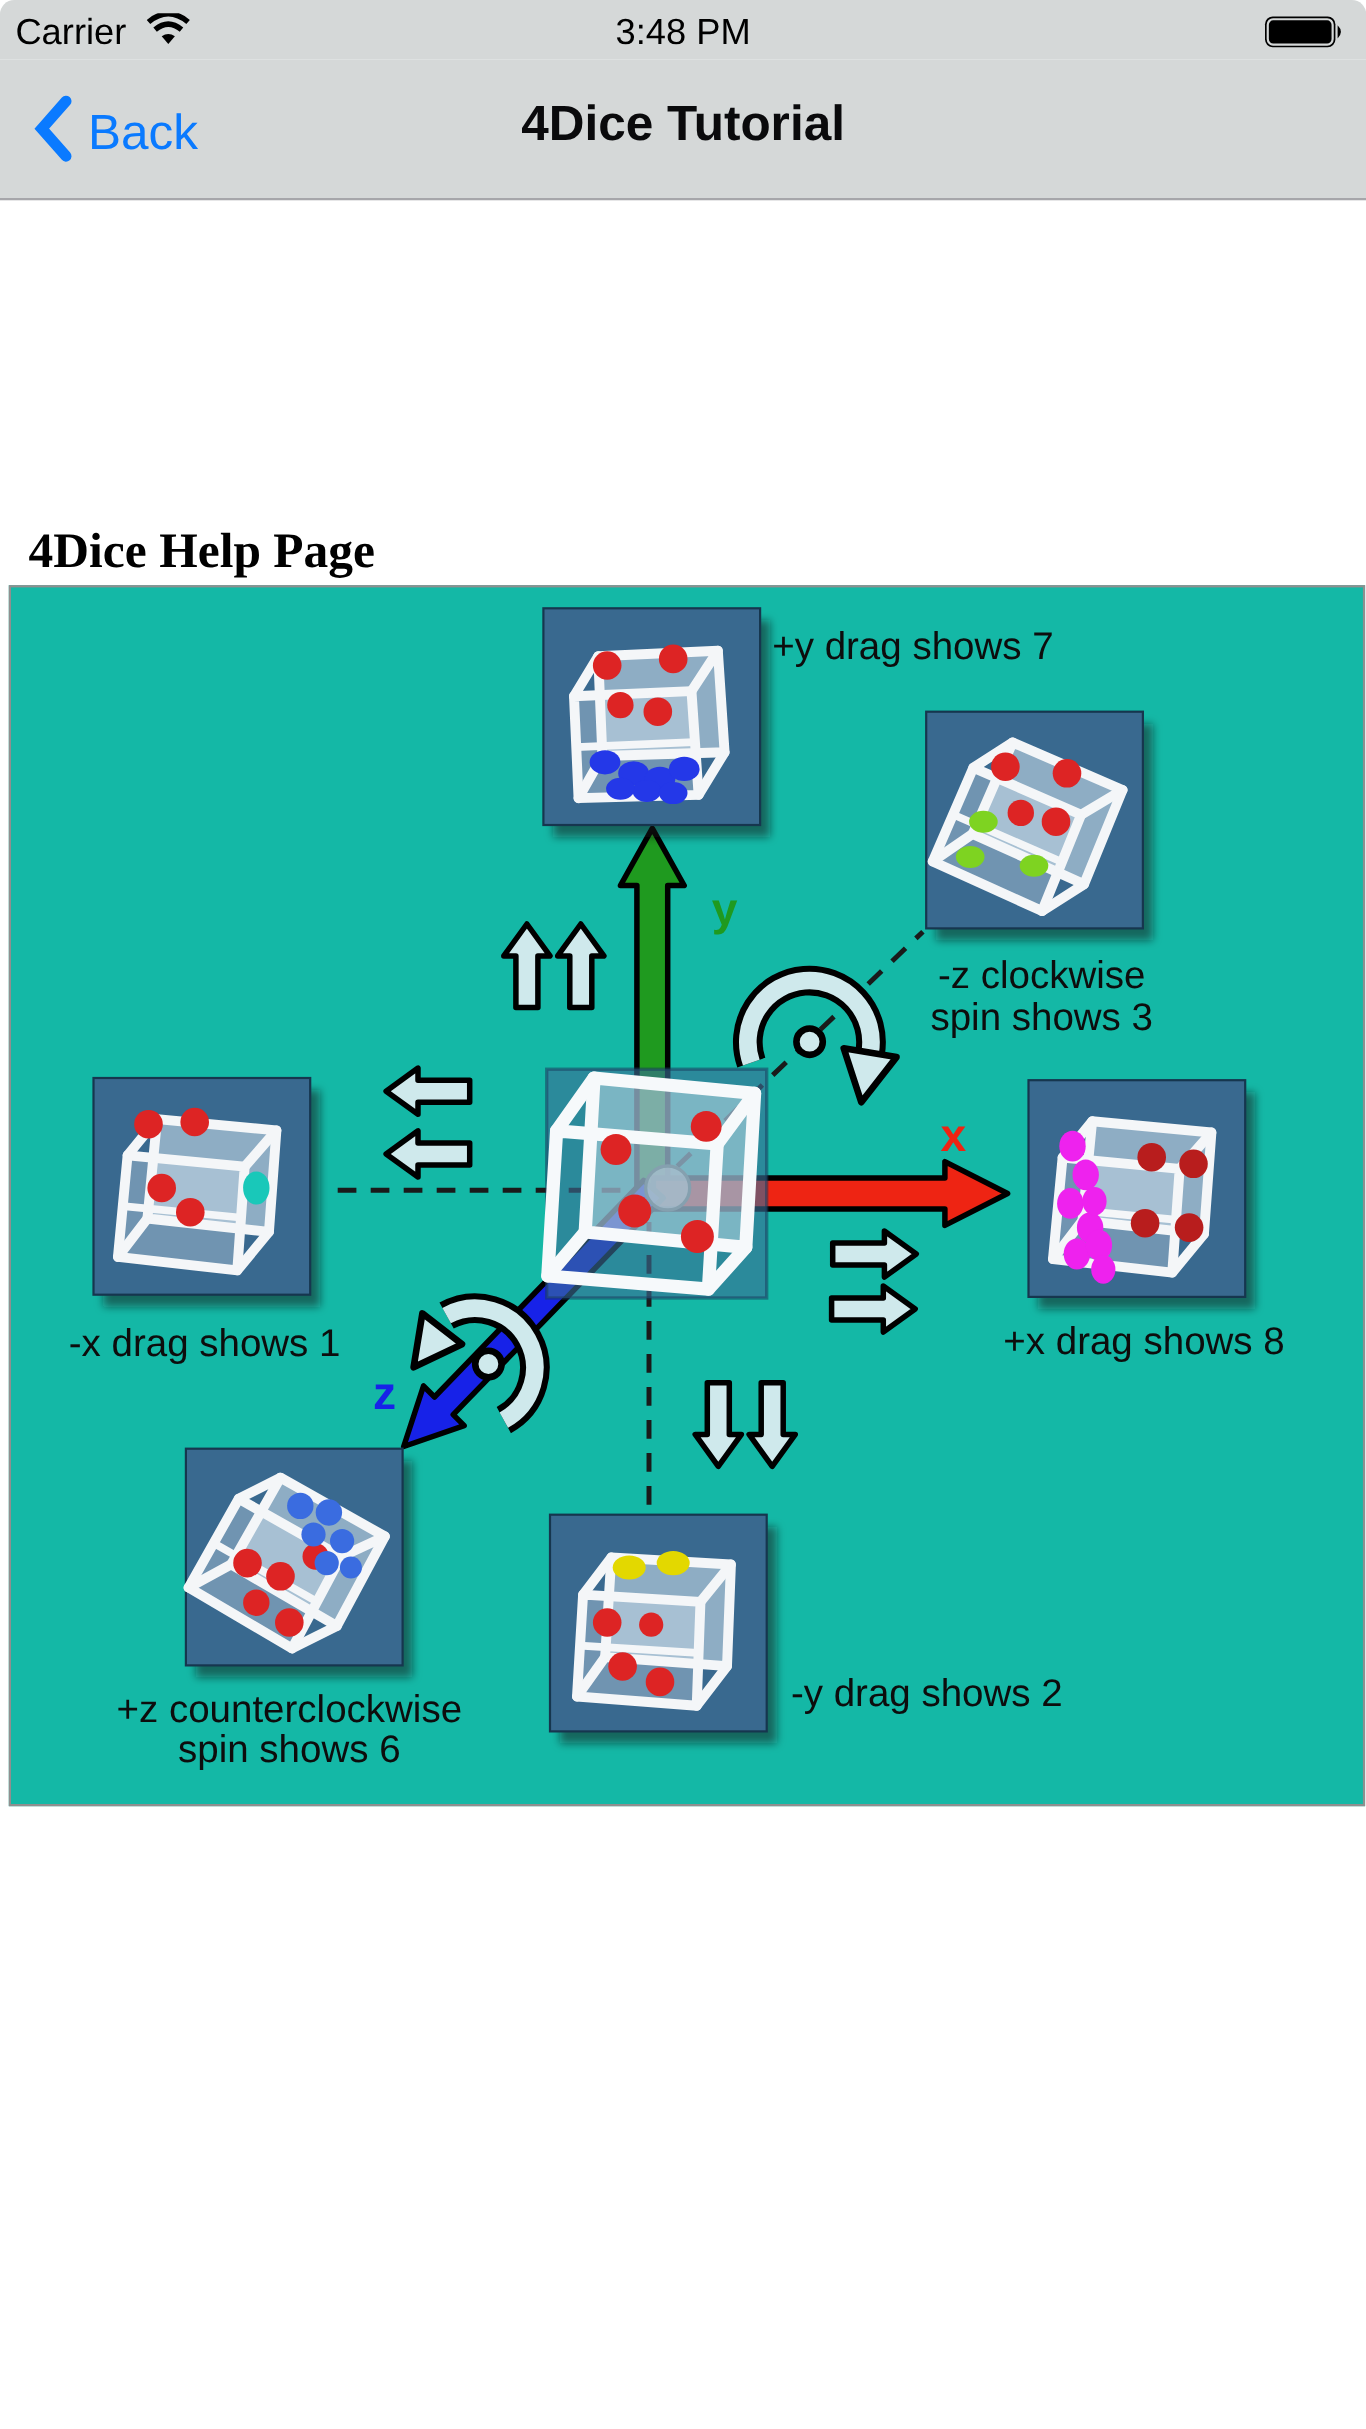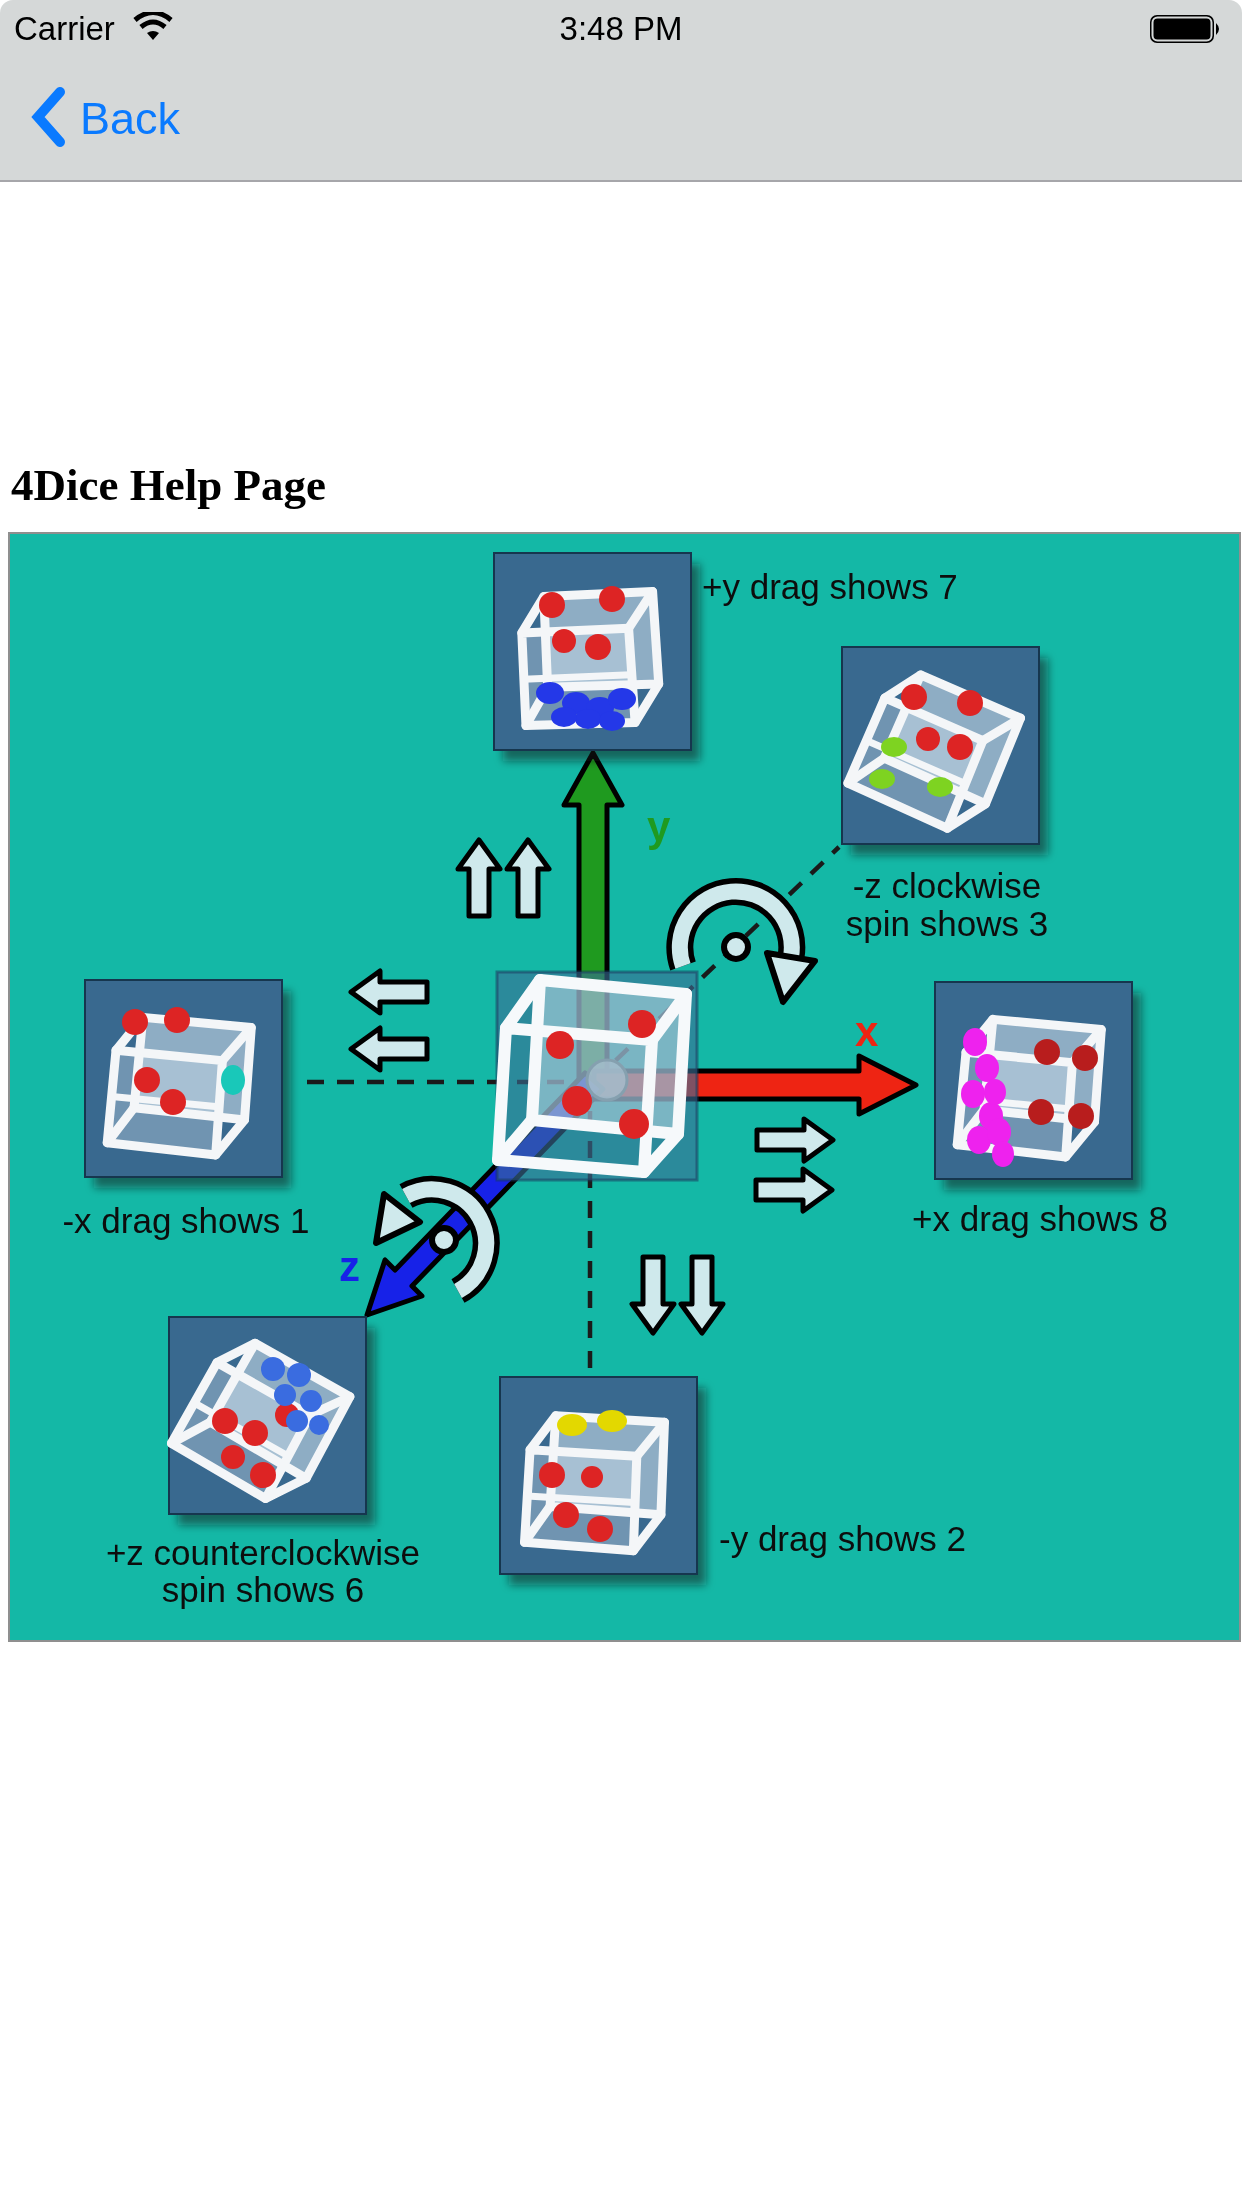--- a/index.html
+++ b/index.html
@@ -30,21 +30,21 @@
     position:absolute;left:30px;top:32px;display:flex;align-items:center;
     gap:14px;cursor:pointer;
   }
   .nav-back-label{font-size:45px;color:#0a7aff;}
   .nav-title{
     position:absolute;left:0;top:32px;width:1242px;text-align:center;
     font-size:45px;font-weight:700;color:#0a0a0c;
   }
   
   .help-heading{
-    position:absolute;left:10px;top:458px;margin:1px;
+    position:absolute;left:10px;top:458px;margin:16px;
     font-family:"Liberation Serif",serif;font-weight:700;
     font-size:45px;color:#000;
   }
   .diagram-box{
     position:absolute;left:8px;top:532px;width:1229px;height:1106px;
     border:2px solid #8f8f8f;background:#14b8a6;
   }
   .diagram-box svg{display:block;}
   text.dlabel{
     font-family:"Liberation Sans",sans-serif;font-size:35px;fill:#0d0d0d;
@@ -79,20 +79,21 @@
 
   <div class="nav-bar">
     <div class="nav-back">
       <span>
         <svg width="36" height="62" viewBox="0 0 36 62">
           <path d="M30 6 L8 31 L30 56" fill="none" stroke="#0a7aff" stroke-width="10" stroke-linecap="round"></path>
         </svg>
       </span>
       <span class="nav-back-label">Back</span>
     </div>
+    <div class="nav-title">4Dice Tutorial</div>
   </div>
 
   <h1 class="help-heading">4Dice Help Page</h1>
 
   <div class="diagram-box">
     <svg width="1229" height="1106" viewBox="0 0 1229 1106">
       <defs>
         <filter id="dieshadow" x="-20%" y="-20%" width="150%" height="150%">
           <feGaussianBlur stdDeviation="4"></feGaussianBlur>
         </filter>

